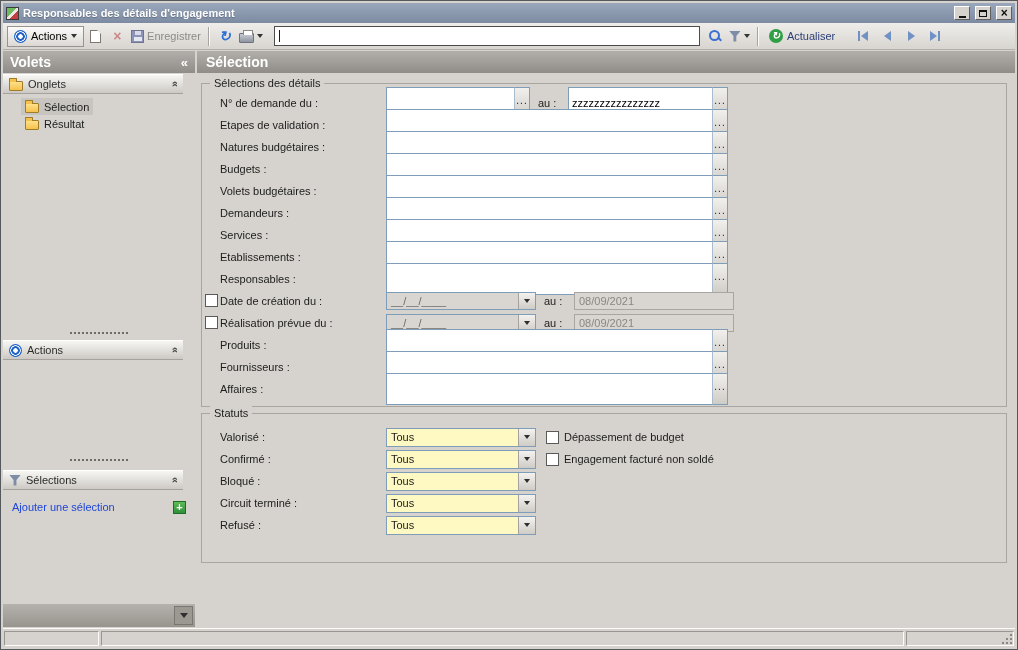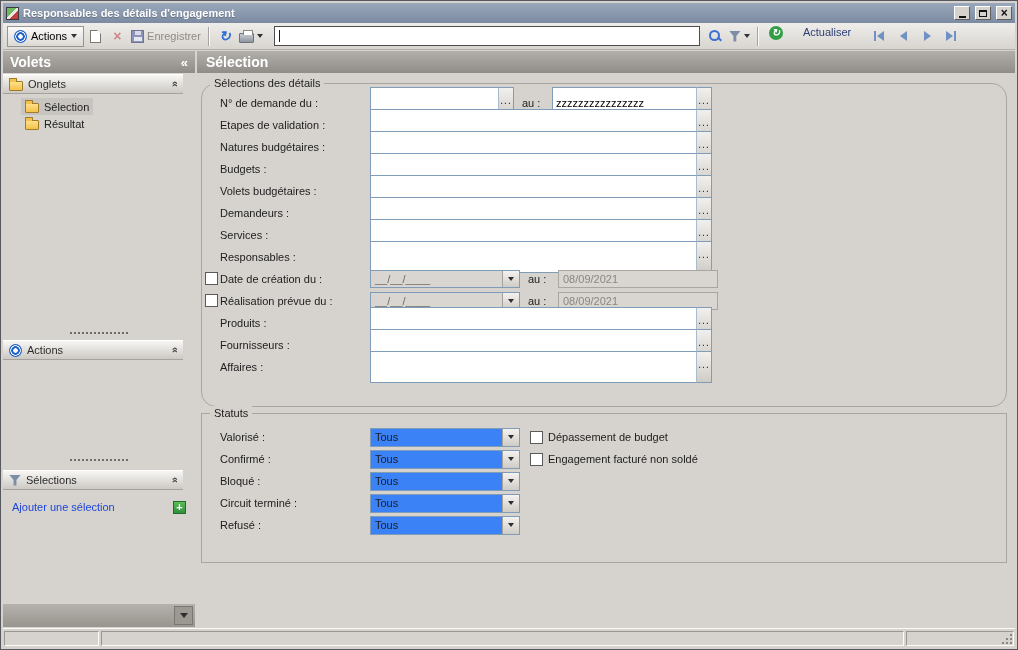--- a/index.html
+++ b/index.html
@@ -55,21 +55,21 @@
   .ic-printer { width:15px; height:10px; background:linear-gradient(#c9ccd4,#8f94a0); border:1px solid #6e7280; border-radius:1px; position:relative; margin-top:3px; }
   .ic-printer::before { content:""; position:absolute; left:3px; top:-4px; width:8px; height:4px; background:#fff; border:1px solid #888; border-bottom:none; }
   .searchwrap { position:relative; width:426px; height:20px; margin:0 4px 0 8px; background:#fff; border:1px solid #4c4c4c; flex:none; }
   .searchwrap input { width:100%; height:100%; border:none; outline:none; background:transparent; font:inherit; padding:0 6px; }
   .caret-bar { position:absolute; left:4px; top:3px; width:1px; height:12px; background:#1c1c1c; }
   .ic-mag { width:14px; height:14px; position:relative; }
   .ic-mag::before { content:""; position:absolute; left:1px; top:1px; width:7px; height:7px; border:2px solid #3a6fd4; border-radius:50%; }
   .ic-mag::after { content:""; position:absolute; left:9px; top:9px; width:5px; height:2px; background:#3a6fd4; transform:rotate(45deg); }
   .ic-funnel { width:12px; height:11px; background:#7d8da8;
     clip-path:polygon(0 0,100% 0,62% 50%,62% 100%,38% 100%,38% 50%); }
-  .tb-actualiser { display:flex; gap:20px; padding:0 6px; height:21px; border:none; background:transparent; font:inherit; color:#2c3e75; }
+  .tb-actualiser { display:flex; align-items:center; gap:4px; padding:0 6px; height:21px; border:none; background:transparent; font:inherit; color:#2c3e75; }
   .ic-refresh { width:14px; height:14px; border-radius:50%; background:#2f9e44; color:#fff; display:flex; align-items:center; justify-content:center; flex:none; }
   .ic-refresh::before { content:"↻"; font-size:10px; font-weight:bold; line-height:10px; }
   .navgroup { display:flex; margin-left:10px; }
   .navbtn { width:24px; height:21px; display:flex; align-items:center; justify-content:center; gap:1px; border:none; background:transparent; }
   .ntri-l { width:0; height:0; border-top:5px solid transparent; border-bottom:5px solid transparent; border-right:7px solid #6f91c4; }
   .ntri-r { width:0; height:0; border-top:5px solid transparent; border-bottom:5px solid transparent; border-left:7px solid #6f91c4; }
   .nbar { width:2px; height:10px; background:#6f91c4; }
 
   
   .sidebar { position:absolute; left:2px; top:50px; width:192px; bottom:21px; background:#d6d3ce; }
@@ -107,47 +107,47 @@
   .sb-bottom .dd { width:19px; height:19px; background:#9c9993; border:1px solid #7a7772;
     display:flex; align-items:center; justify-content:center; }
   .tri-dark { width:0; height:0; border-left:4px solid transparent; border-right:4px solid transparent; border-top:5px solid #2e2e2e; }
 
   
   .main-header { position:absolute; left:196px; top:50px; right:2px; height:22px;
     background:linear-gradient(#b2afaa,#908d88); color:#fff;
     display:flex; align-items:center; padding:0 9px; font-size:14px; font-weight:bold; }
   .main-content { position:absolute; left:196px; top:72px; right:2px; bottom:21px; background:#d6d3ce; }
   .groupbox { position:absolute; left:4px; right:8px; border:1px solid #a9a6a1; }
-  .gb-details { top:10px; height:324px;border-radius:15px; }
+  .gb-details { top:10px; height:324px; }
   .gb-statuts { top:340px; height:150px; }
   .legend { position:absolute; top:-8px; left:8px; background:#d6d3ce; padding:0 4px; line-height:14px; }
   .gb-details .rows { padding-top:8px; }
   .gb-statuts .rows { padding-top:12px; }
   .frow, .srow { height:22px; display:flex; align-items:center; position:relative; padding-left:18px; }
-  .flabel { width:150px; flex:none; white-space:nowrap; }
+  .flabel { width:166px; flex:none; white-space:nowrap; }
   .inpwrap { display:flex; height:32px; flex:none; }
   .w-full { width:342px; }
   .w-from { width:144px; }
   .w-to { width:160px; margin-left:4px; }
   .inpwrap input { flex:1; min-width:0; border:1px solid #7f9db9; border-right:none; background:#fff; font:inherit; padding:0 3px; outline:none; }
   .dots-btn { width:16px; flex:none; border:1px solid #7f9db9; border-left-color:#a9bccd;
     background:linear-gradient(#f2f0ed,#cfccc7);
     display:flex; align-items:center; justify-content:center; padding:0; }
   .dots-btn::before { content:"..."; font-size:10px; line-height:4px; letter-spacing:1px; margin-top:-4px; color:#222; }
   .aulabel { margin-left:8px; width:26px; flex:none; }
   .cb, .scb { width:13px; height:13px; background:#fff; border:1px solid #5a5a5a; flex:none; }
   .frow .cb { position:absolute; left:3px; top:4px; }
   .datecombo { width:150px; height:18px; display:flex; border:1px solid #7f9db9; background:#d9d6d1; flex:none; }
   .datetext { flex:1; color:#6e6b66; padding:2px 4px; white-space:nowrap; overflow:hidden; }
   .ddbtn { width:17px; flex:none; background:linear-gradient(#f4f2ef,#cfccc7); border-left:1px solid #a5a29d;
     display:flex; align-items:center; justify-content:center; }
   .tri-down { width:0; height:0; border-left:3px solid transparent; border-right:3px solid transparent; border-top:4px solid #2e2e2e; }
   .dateval { width:160px; height:18px; margin-left:4px; background:#d9d6d1; border:1px solid #a9a6a1;
     color:#8a8782; padding:2px 4px; flex:none; }
-  .combo { width:150px; height:19px; display:flex; border:1px solid #7f9db9; background:#3b82f6; flex:none; }
+  .combo { width:150px; height:19px; display:flex; border:1px solid #7f9db9; background:#fef9c3; flex:none; }
   .combo-text { flex:1; padding:2px 4px; }
   .scb { margin-left:10px; }
   .cblabel { margin-left:5px; white-space:nowrap; }
 
   
   .statusbar { position:absolute; left:2px; right:2px; bottom:2px; height:19px;
     background:#d6d3ce; border-top:1px solid #fcfbfa;
     display:flex; gap:2px; padding:2px 1px 1px; }
   .seg { border:1px solid; border-color:#9a9792 #fcfbfa #fcfbfa #9a9792; height:15px; }
   .seg1 { width:95px; } .seg2 { flex:1; } .seg3 { width:108px; position:relative; }
@@ -349,20 +349,27 @@
       </div>
 
       <div class="frow">
         <span class="flabel">Services :</span>
         <span class="inpwrap w-full">
           <input value="" style="">
           <button class="dots-btn"></button>
         </span>
       </div>
 
+      <div class="frow">
+        <span class="flabel">Etablissements :</span>
+        <span class="inpwrap w-full">
+          <input value="" style="">
+          <button class="dots-btn"></button>
+        </span>
+      </div>
 
       <div class="frow">
         <span class="flabel">Responsables :</span>
         <span class="inpwrap w-full">
           <input value="" style="">
           <button class="dots-btn"></button>
         </span>
       </div>
 
       <div class="frow">

